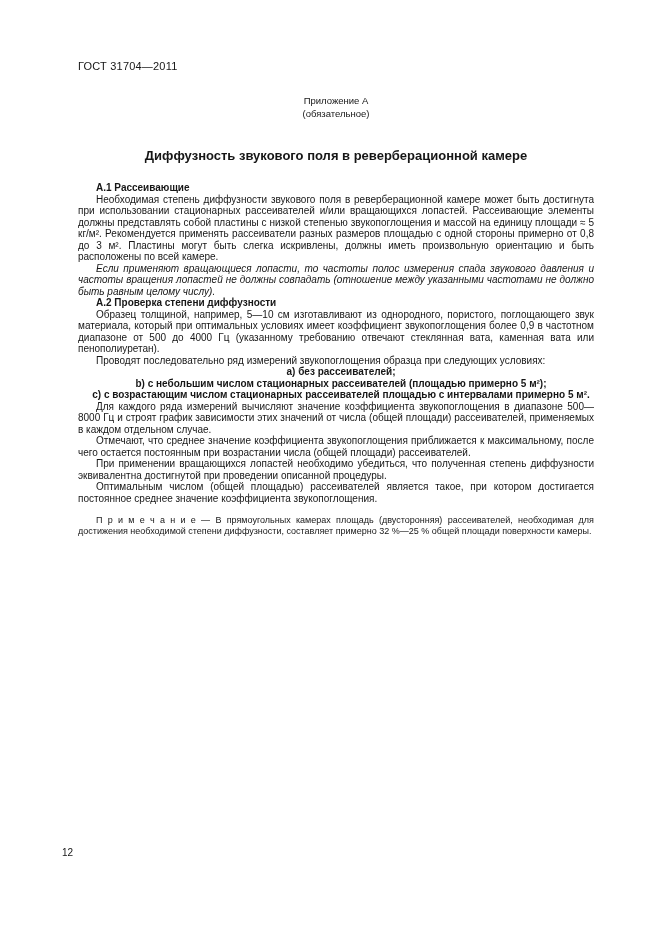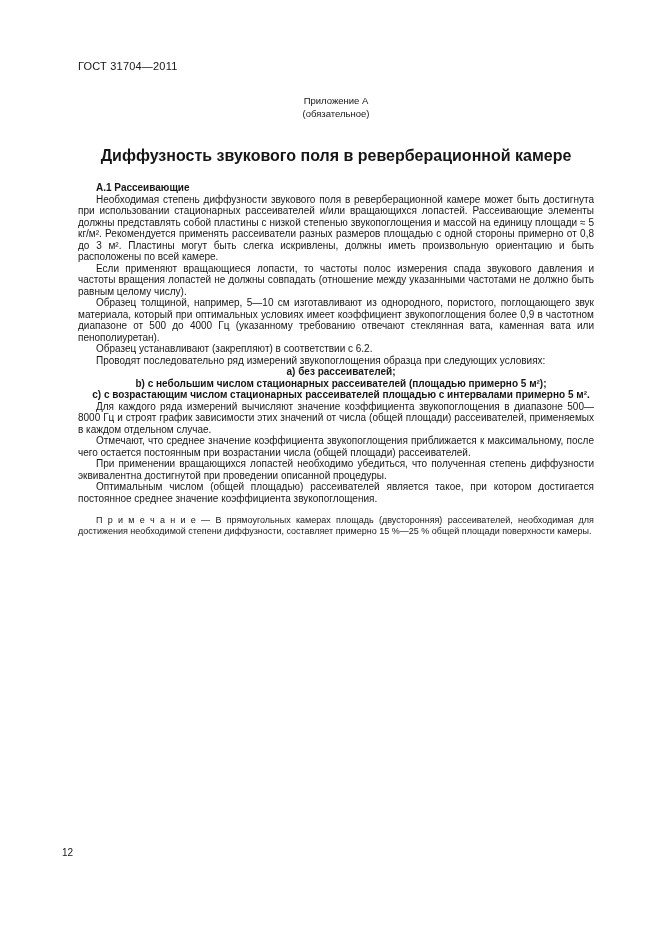--- a/index.html
+++ b/index.html
@@ -28,38 +28,39 @@
   .annex {
     text-align: center;
     font-weight: normal;
     font-size: 9.5px;
     line-height: 13px;
     margin-top: 22px;
   }
   .doc-title {
     text-align: center;
     font-weight: bold;
-    font-size: 16px;
+    font-size: 13px;
     line-height: 13px;
     margin: 29px 0 0 0;
   }
   .body-text {
     margin-top: 20px;
     font-size: 10px;
     line-height: 11.5px;
     text-align: justify;
   }
   .body-text p {
     margin: 0;
     text-indent: 18px;
   }
   .body-text p.sec-heading {
     font-weight: bold;
   }
   .body-text p.italic {
+    font-style: italic;
   }
   .body-text p.list-item {
     text-indent: 10px;
     text-align: center;
     font-weight: bold;
   }
   .body-text p.note {
     margin-top: 11px;
     font-size: 9px;
     line-height: 11px;
@@ -86,40 +87,40 @@
   <div class="doc-title">Диффузность звукового поля в реверберационной камере</div>
 
   <div class="body-text">
 
     <p class="sec-heading">А.1 Рассеивающие</p>
 
     <p>Необходимая степень диффузности звукового поля в реверберационной камере может быть достигнута при использовании стационарных рассеивателей и/или вращающихся лопастей. Рассеивающие элементы должны представлять собой пластины с низкой степенью звукопоглощения и массой на единицу площади ≈ 5 кг/м². Рекомендуется применять рассеиватели разных размеров площадью с одной стороны примерно от 0,8 до 3 м². Пластины могут быть слегка искривлены, должны иметь произвольную ориентацию и быть расположены по всей камере.</p>
 
     <p class="italic">Если применяют вращающиеся лопасти, то частоты полос измерения спада звукового давления и частоты вращения лопастей не должны совпадать (отношение между указанными частотами не должно быть равным целому числу).</p>
 
+    <p class="sec-heading">А.2 Проверка степени диффузности</p>
 
     <p>Образец толщиной, например, 5—10 см изготавливают из однородного, пористого, поглощающего звук материала, который при оптимальных условиях имеет коэффициент звукопоглощения более 0,9 в частотном диапазоне от 500 до 4000 Гц (указанному требованию отвечают стеклянная вата, каменная вата или пенополиуретан).</p>
 
-    <p>Образец устанавливают (закрепляют) в соответствии с 6.2.</p>
 
     <p>Проводят последовательно ряд измерений звукопоглощения образца при следующих условиях:</p>
 
     <p class="list-item">a)  без рассеивателей;</p>
 
     <p class="list-item">b)  с небольшим числом стационарных рассеивателей (площадью примерно 5 м²);</p>
 
     <p class="list-item">c)  с возрастающим числом стационарных рассеивателей площадью с интервалами примерно 5 м².</p>
 
     <p>Для каждого ряда измерений вычисляют значение коэффициента звукопоглощения в диапазоне 500—8000 Гц и строят график зависимости этих значений от числа (общей площади) рассеивателей, применяемых в каждом отдельном случае.</p>
 
     <p>Отмечают, что среднее значение коэффициента звукопоглощения приближается к максимальному, после чего остается постоянным при возрастании числа (общей площади) рассеивателей.</p>
 
     <p>При применении вращающихся лопастей необходимо убедиться, что полученная степень диффузности эквивалентна достигнутой при проведении описанной процедуры.</p>
 
     <p>Оптимальным числом (общей площадью) рассеивателей является такое, при котором достигается постоянное среднее значение коэффициента звукопоглощения.</p>
 
-    <p class="note">П р и м е ч а н и е — В прямоугольных камерах площадь (двусторонняя) рассеивателей, необходимая для достижения необходимой степени диффузности, составляет примерно 15 %—25 % общей площади поверхности камеры.</p>
+    <p class="note">П р и м е ч а н и е — В прямоугольных камерах площадь (двусторонняя) рассеивателей, необходимая для достижения необходимой степени диффузности, составляет примерно 32 %—25 % общей площади поверхности камеры.</p>
 
   </div>
 
   <div class="page-number">12</div>
 
 </div>
 
 </body></html>

